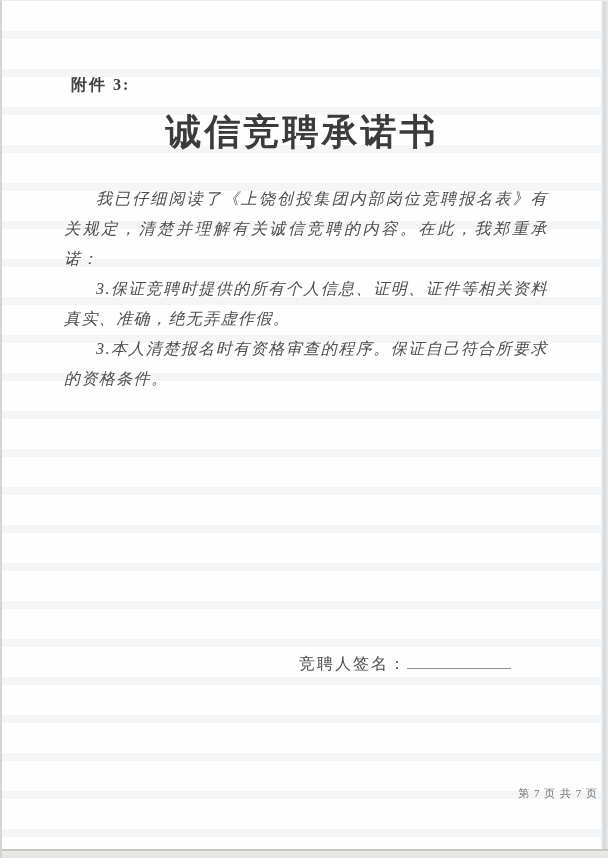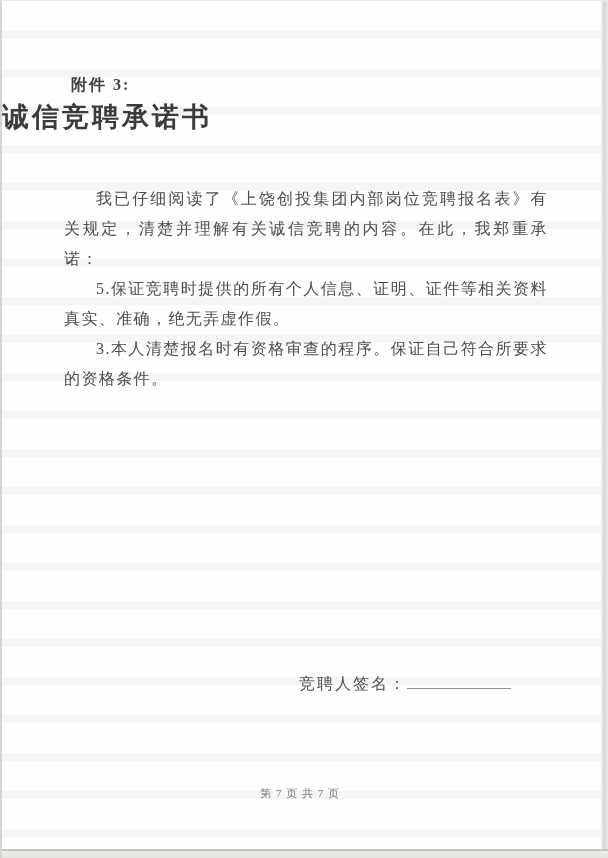--- a/index.html
+++ b/index.html
@@ -32,66 +32,68 @@
     left: 69px;
     top: 74px;
     font-size: 16px;
     font-weight: 700;
     letter-spacing: 2px;
     color: #404040;
   }
   .doc-title {
     position: absolute;
     left: 0;
-    top: 98px;
+    top: 107px;
     width: 600px;
     margin: 0;
-    font-size: 27px;
+    text-align: center;
+    font-size: 36px;
     font-weight: 700;
     letter-spacing: 3px;
     color: #3b3b3b;
   }
   .doc-body {
     position: absolute;
     left: 62px;
     top: 183px;
     width: 484px;
     font-size: 16px;
     line-height: 30px;
     letter-spacing: 1.4px;
     color: #4d4d4d;
+    font-style: italic;
   }
   .doc-body p {
     margin: 0;
     text-indent: 2em;
     text-align: justify;
   }
   .signature-row {
     position: absolute;
     left: 297px;
-    top: 668px;
+    top: 648px;
     font-size: 16px;
     line-height: 30px;
     letter-spacing: 2px;
     color: #4d4d4d;
     white-space: nowrap;
   }
   .signature-blank {
     display: inline-block;
     width: 104px;
     height: 15px;
     border-bottom: 1px solid #8f8f8f;
     vertical-align: baseline;
   }
   .page-footer {
     position: absolute;
     left: 0;
     top: 785px;
     width: 596px;
-    text-align: center;
+    text-align: right;
     font-size: 11px;
     letter-spacing: 1px;
     color: #757575;
   }
   .edge-right {
     position: absolute;
     top: 0;
     right: 0;
     width: 7px;
     height: 100%;
@@ -110,21 +112,21 @@
 <body>
 
 <div class="scan-page">
 
   <div class="attachment-label">附件 3:</div>
 
   <h1 class="doc-title">诚信竞聘承诺书</h1>
 
   <div class="doc-body">
     <p>我已仔细阅读了《上饶创投集团内部岗位竞聘报名表》有关规定，清楚并理解有关诚信竞聘的内容。在此，我郑重承诺：</p>
-    <p>5.保证竞聘时提供的所有个人信息、证明、证件等相关资料真实、准确，绝无弄虚作假。</p>
+    <p>3.保证竞聘时提供的所有个人信息、证明、证件等相关资料真实、准确，绝无弄虚作假。</p>
     <p>3.本人清楚报名时有资格审查的程序。保证自己符合所要求的资格条件。</p>
   </div>
 
   <div class="signature-row">
     <span>竞聘人签名：</span><span class="signature-blank"></span>
   </div>
 
   <div class="page-footer">第 7 页 共 7 页</div>
 
   <div class="edge-right"></div>

